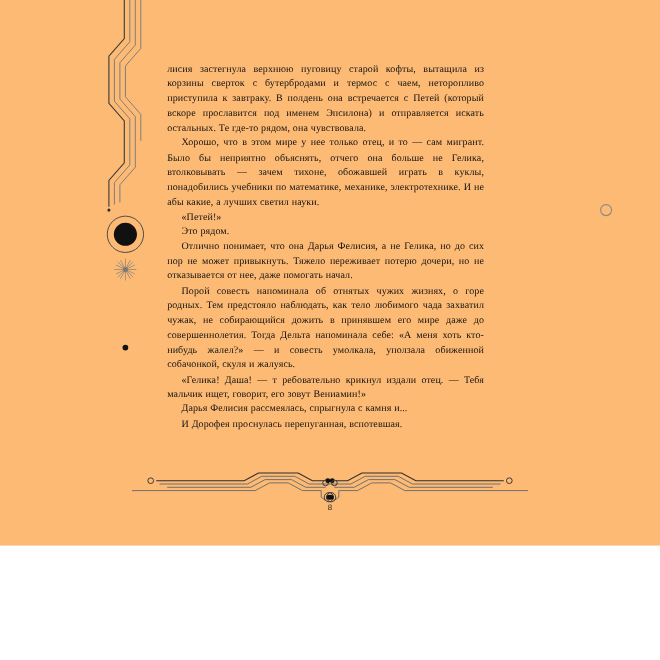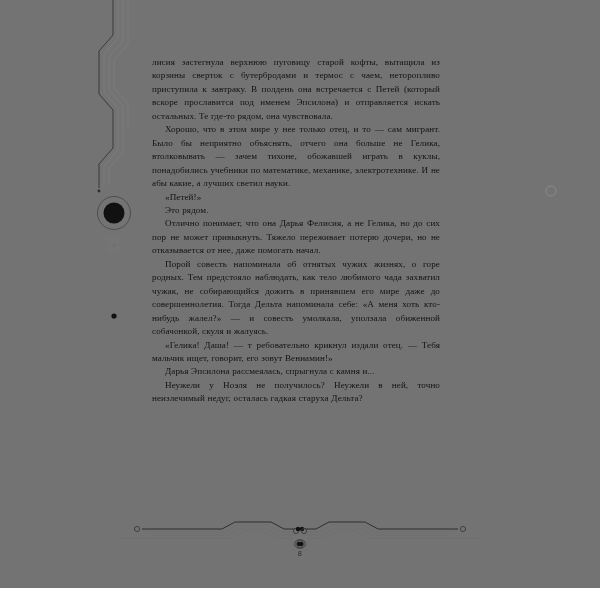--- a/index.html
+++ b/index.html
@@ -12,22 +12,22 @@
     background: #ffffff;
     font-family: "Liberation Serif", "DejaVu Serif", serif;
     overflow: hidden;
     position: relative;
   }
 
   #page {
     position: absolute;
     inset: 0;
     width: 600px;
-    height: 588px;
-    background: #737373;
+    height: 496px;
+    background: #fdba74;
   }
 
   
   .deco-left {
     position: absolute;
     left: 0;
     top: 0;
     width: 160px;
     height: 600px;
     pointer-events: none;
@@ -129,22 +129,22 @@
   </svg>
 
   <div class="text-column">
     <p class="noindent">лисия застегнула верхнюю пуговицу старой кофты, вытащила из корзины сверток с бутербродами и термос с чаем, неторопливо приступила к завтраку. В полдень она встречается с Петей (который вскоре прославится под именем Эпсилона) и отправляется искать остальных. Те где-то рядом, она чувствовала.</p>
     <p>Хорошо, что в этом мире у нее только отец, и то — сам мигрант. Было бы неприятно объяснять, отчего она больше не Гелика, втолковывать — зачем тихоне, обожавшей играть в куклы, понадобились учебники по математике, механике, электротехнике. И не абы какие, а лучших светил науки.</p>
     <p>«Петей!»</p>
     <p>Это рядом.</p>
     <p>Отлично понимает, что она Дарья Фелисия, а не Гелика, но до сих пор не может привыкнуть. Тяжело переживает потерю дочери, но не отказывается от нее, даже помогать начал.</p>
     <p>Порой совесть напоминала об отнятых чужих жизнях, о горе родных. Тем предстояло наблюдать, как тело любимого чада захватил чужак, не собирающийся дожить в принявшем его мире даже до совершеннолетия. Тогда Дельта напоминала себе: «А меня хоть кто-нибудь жалел?» — и совесть умолкала, уползала обиженной собачонкой, скуля и жалуясь.</p>
     <p>«Гелика! Даша! — т ребовательно крикнул издали отец. — Тебя мальчик ищет, говорит, его зовут Вениамин!»</p>
-    <p>Дарья Эпсилона рассмеялась, спрыгнула с камня и...</p>
-    <p>Неужели у Ноэля не получилось? Неужели в ней, точно неизлечимый недуг, осталась гадкая старуха Дельта?</p>
+    <p>Дарья Фелисия рассмеялась, спрыгнула с камня и...</p>
+    <p>И Дорофея проснулась перепуганная, вспотевшая.</p>
   </div>
 
   <svg class="deco-footer" viewBox="0 0 600 70" xmlns="http://www.w3.org/2000/svg">
 
     <g fill="none" stroke="#6f6f6f" stroke-width="0.9">
       <path d="M145 14 L225 14 L238 7 L268 7 L281 14 L300 14"></path>
       <path d="M152 17 L228 17 L241 10 L265 10 L278 17 L296 17"></path>
       <path d="M120 20 L232 20 L245 13 L262 13 L275 20 L292 20 L292 26 L296 29"></path>
     </g>
     <g fill="none" stroke="#2e2e2e" stroke-width="1">

